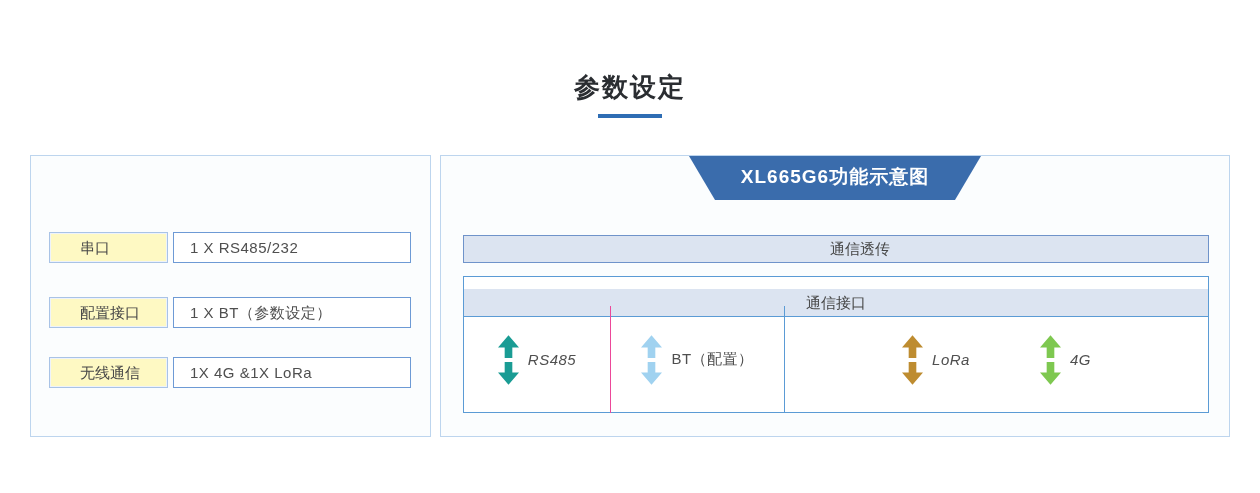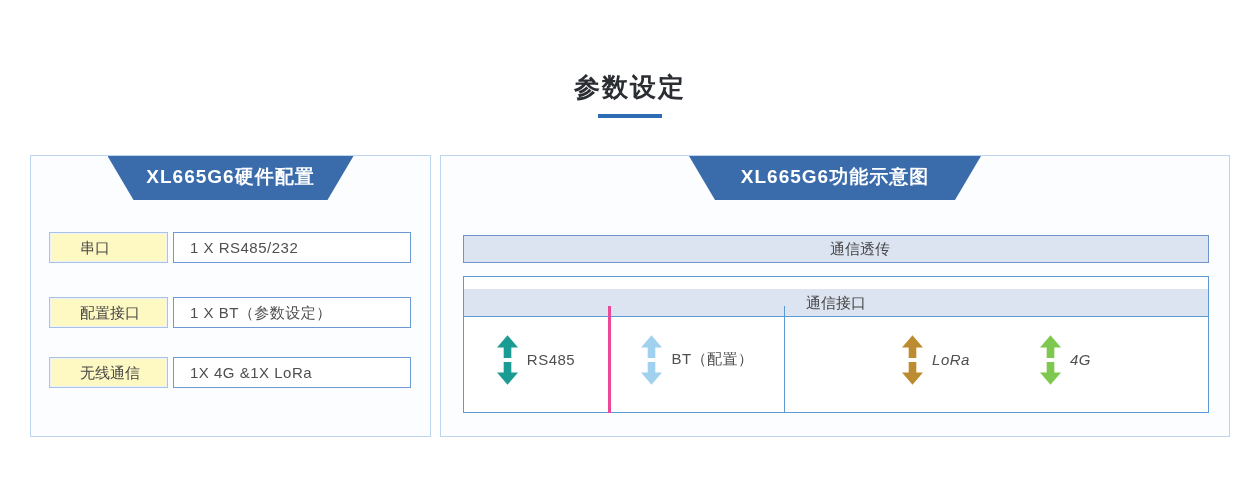--- a/index.html
+++ b/index.html
@@ -139,21 +139,21 @@
     height: 107px;
     display: flex;
   }
   .iface-cell {
     height: 100%;
     display: flex;
     align-items: center;
     justify-content: center;
     gap: 70px;
   }
-  .iface-cell-1 { width: 147px; border-right: 3px solid #ec4899; }
+  .iface-cell-1 { width: 147px; border-right: 1px solid #ec4899; font-style: italic; }
   .iface-cell-2 { width: 174px; border-right: 1px solid #5b9bd5; }
   .iface-cell-3 { flex: 1; font-style: italic; }
   .iface-item {
     display: flex;
     align-items: center;
     gap: 9px;
   }
   .iface-item .label {
     font-size: 15px;
     color: #4f4f4f;
@@ -164,21 +164,20 @@
 </style>
 </head>
 <body>
 
 <div class="stage">
 
   <div class="page-title">参数设定</div>
   <div class="title-underline"></div>
 
   <div class="panel panel-left">
-    <div class="panel-header">XL665G6硬件配置</div>
 
     <div class="hw-row hw-row-1">
       <div class="hw-label">串口</div>
       <div class="hw-value">1 X RS485/232</div>
     </div>
 
     <div class="hw-row hw-row-2">
       <div class="hw-label">配置接口</div>
       <div class="hw-value">1 X BT（参数设定）</div>
     </div>

